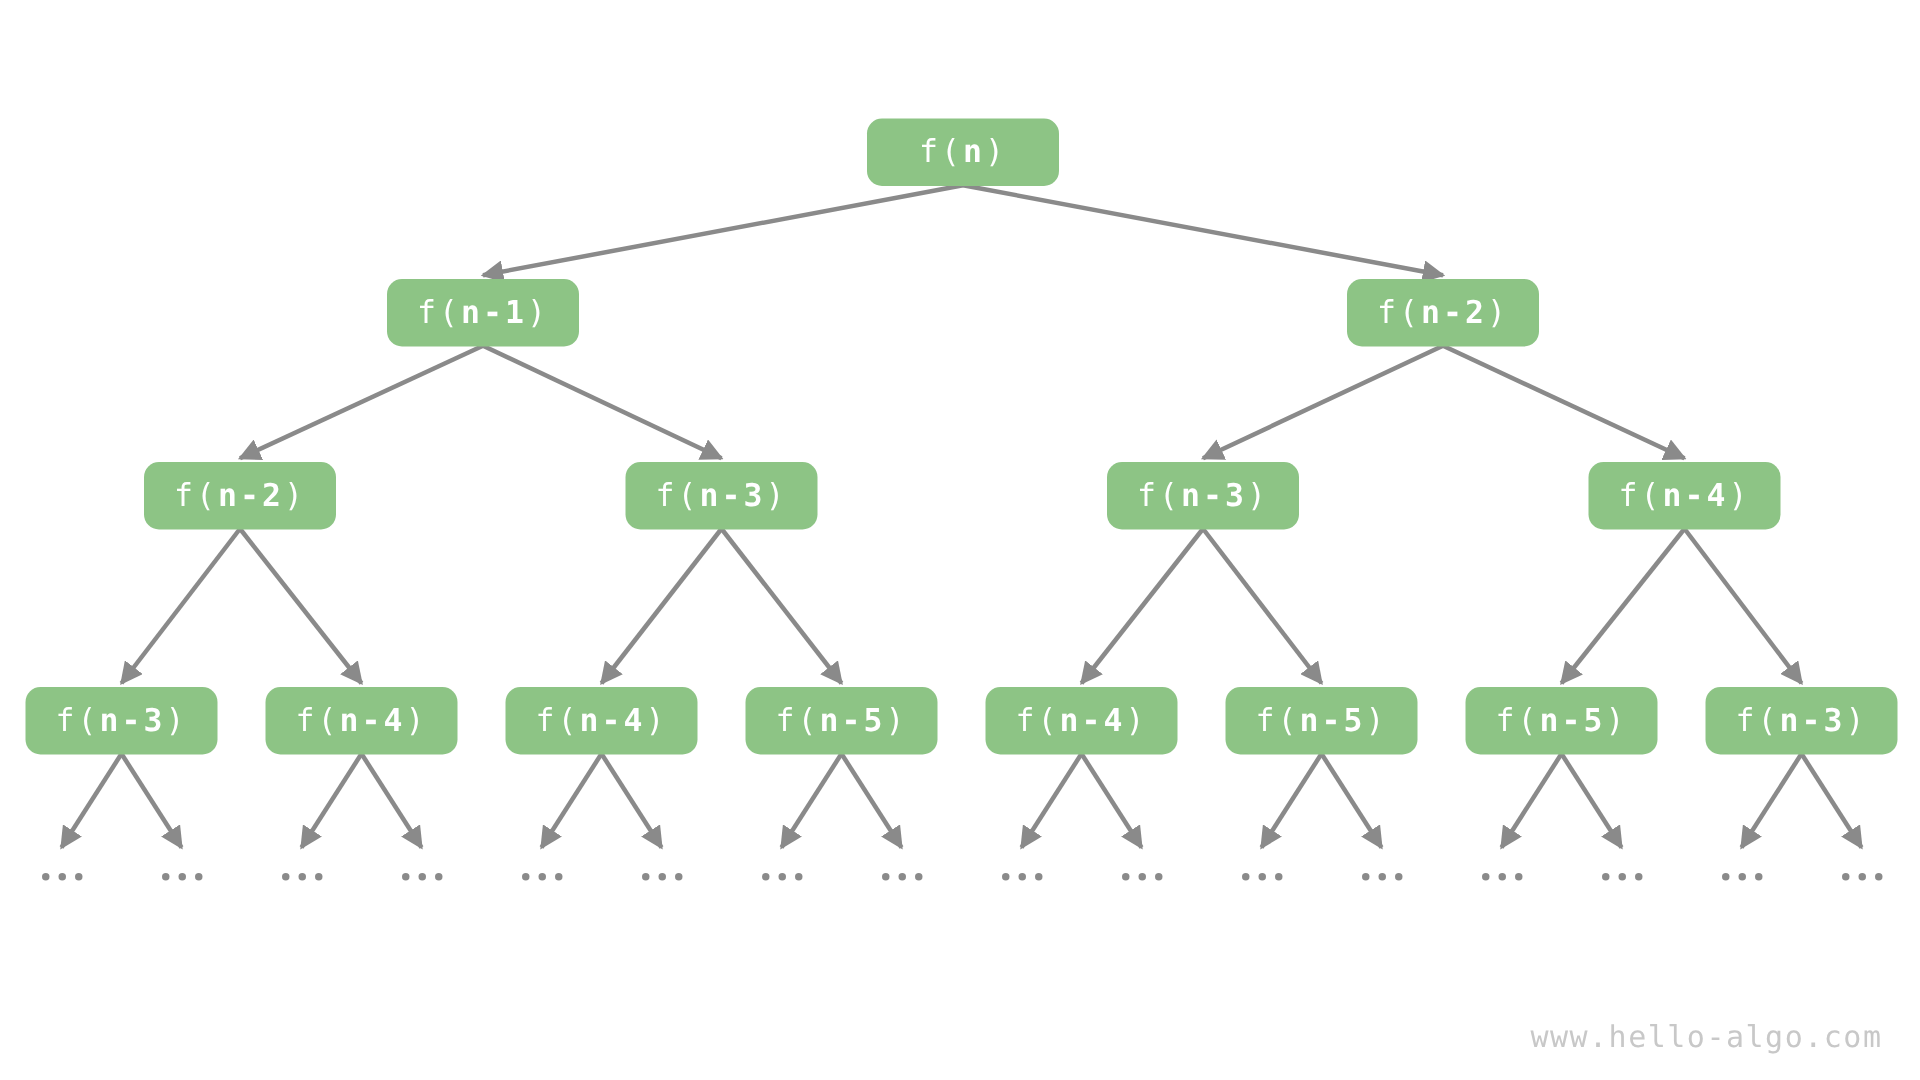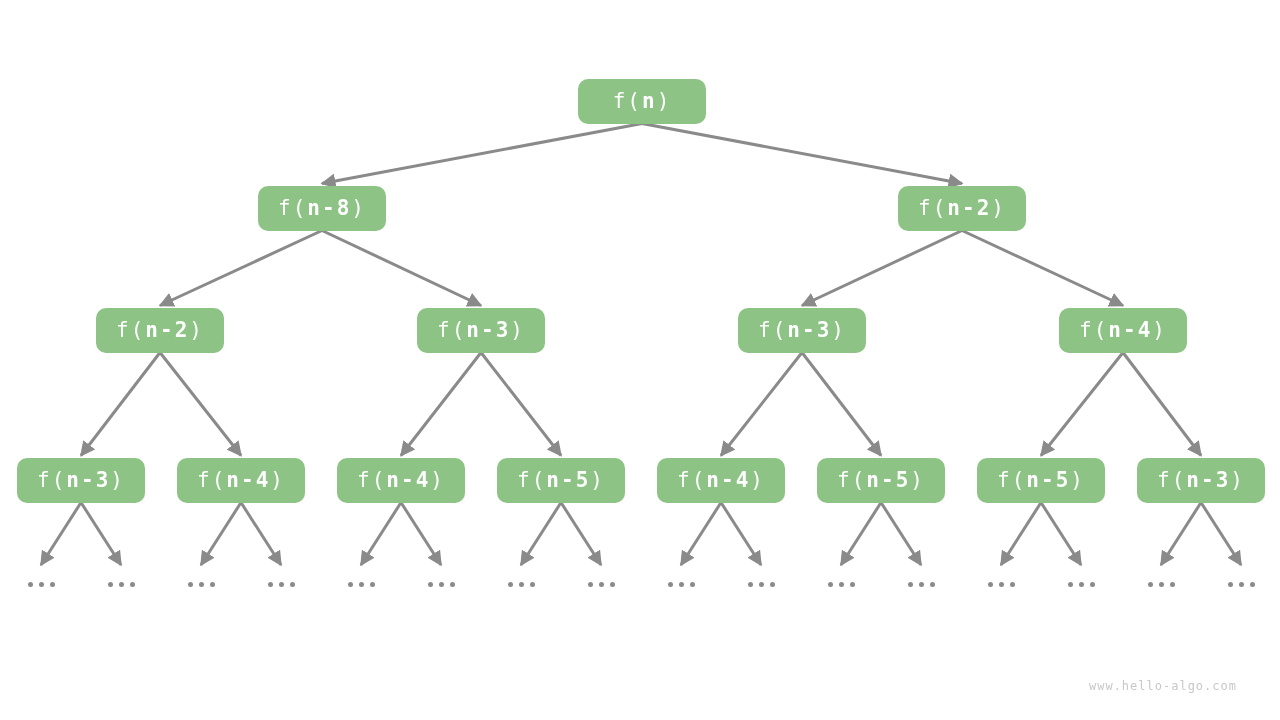--- a/index.html
+++ b/index.html
@@ -46,23 +46,23 @@
     align-items: center;
   }
   .dot {
     width: 5px;
     height: 5px;
     border-radius: 50%;
     background: var(--dots, #8a8a8a);
   }
   .watermark {
     position: absolute;
-    right: 43px;
+    right: 25px;
     top: 679px;
-    font-size: 12px;
+    font-size: 20px;
     letter-spacing: 1px;
     color: var(--watermark, #c8c8c8);
   }
 </style>
 </head>
 <body>
 
 <div class="stage">
   <svg id="edges" viewBox="0 0 1280 720">
       <defs>
@@ -102,21 +102,21 @@
       <line x1="1201" y1="502.5" x2="1241" y2="565" stroke="#8a8a8a" stroke-width="3" marker-end="url(#ah)"></line>
     </svg>
   <div id="nodes">
       <div class="node" style="left: 578px; top: 78.5px;">
         <span class="pre">f(</span>
         <span class="arg">n</span>
         <span class="post">)</span>
       </div>
       <div class="node" style="left: 258px; top: 185.5px;">
         <span class="pre">f(</span>
-        <span class="arg">n-8</span>
+        <span class="arg">n-1</span>
         <span class="post">)</span>
       </div>
       <div class="node" style="left: 898px; top: 185.5px;">
         <span class="pre">f(</span>
         <span class="arg">n-2</span>
         <span class="post">)</span>
       </div>
       <div class="node" style="left: 96px; top: 307.5px;">
         <span class="pre">f(</span>
         <span class="arg">n-2</span>

